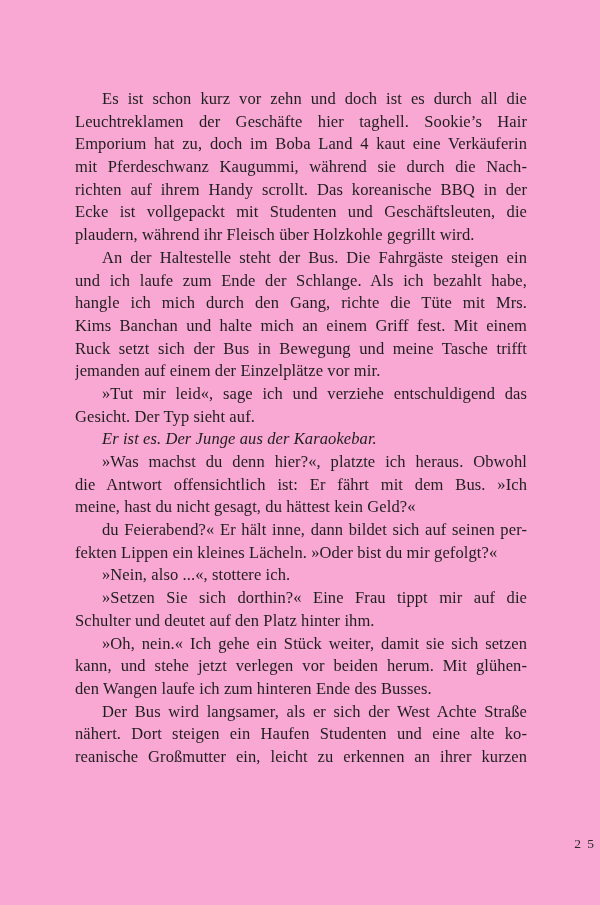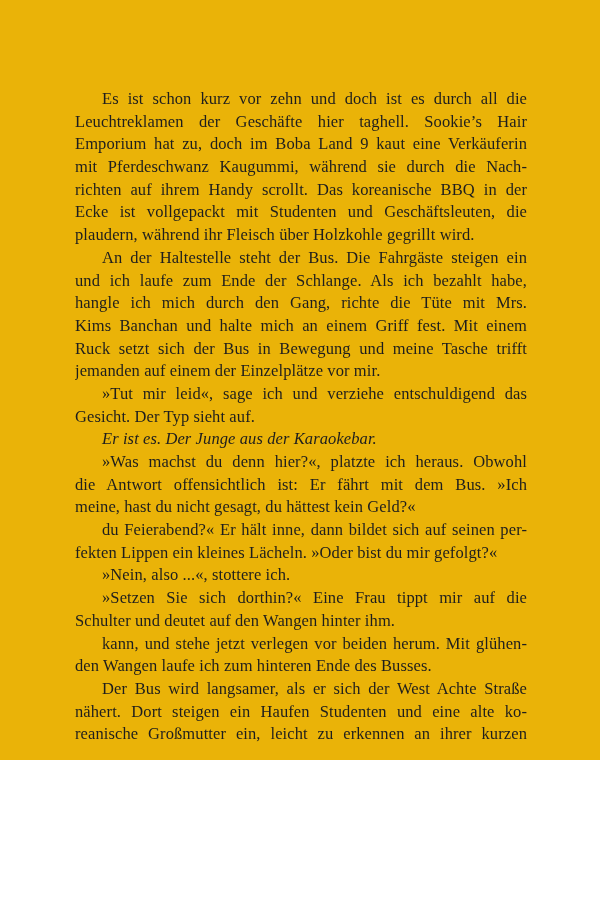--- a/index.html
+++ b/index.html
@@ -3,22 +3,22 @@
 <meta charset="utf-8">
 <style>
   html, body {
     margin: 0;
     padding: 0;
     background: #ffffff;
   }
   .page {
     position: relative;
     width: 600px;
-    height: 760px;
-    background: #eab308;
+    height: 905px;
+    background: #f9a8d4;
     font-family: "Liberation Serif", "DejaVu Serif", serif;
     color: #1e1e1e;
     overflow: hidden;
   }
   .text-block {
     position: absolute;
     left: 75px;
     top: 88px;
     width: 452px;
   }
@@ -59,21 +59,21 @@
 </style>
 </head>
 <body>
 
 <div class="page">
   <div class="text-block">
 
     <div class="para indent">
       <div class="line">Es ist schon kurz vor zehn und doch ist es durch all die</div>
       <div class="line">Leuchtreklamen der Geschäfte hier taghell. Sookie’s Hair</div>
-      <div class="line">Emporium hat zu, doch im Boba Land 9 kaut eine Verkäuferin</div>
+      <div class="line">Emporium hat zu, doch im Boba Land 4 kaut eine Verkäuferin</div>
       <div class="line">mit Pferdeschwanz Kaugummi, während sie durch die Nach-</div>
       <div class="line">richten auf ihrem Handy scrollt. Das koreanische BBQ in der</div>
       <div class="line">Ecke ist vollgepackt mit Studenten und Geschäftsleuten, die</div>
       <div class="line lastline">plaudern, während ihr Fleisch über Holzkohle gegrillt wird.</div>
     </div>
 
     <div class="para indent">
       <div class="line">An der Haltestelle steht der Bus. Die Fahrgäste steigen ein</div>
       <div class="line">und ich laufe zum Ende der Schlange. Als ich bezahlt habe,</div>
       <div class="line">hangle ich mich durch den Gang, richte die Tüte mit Mrs.</div>
@@ -101,24 +101,25 @@
       <div class="line">du Feierabend?« Er hält inne, dann bildet sich auf seinen per-</div>
       <div class="line lastline">fekten Lippen ein kleines Lächeln. »Oder bist du mir gefolgt?«</div>
     </div>
 
     <div class="para indent">
       <div class="line lastline">»Nein, also ...«, stottere ich.</div>
     </div>
 
     <div class="para indent">
       <div class="line">»Setzen Sie sich dorthin?« Eine Frau tippt mir auf die</div>
-      <div class="line lastline">Schulter und deutet auf den Wangen hinter ihm.</div>
+      <div class="line lastline">Schulter und deutet auf den Platz hinter ihm.</div>
     </div>
 
     <div class="para indent">
+      <div class="line">»Oh, nein.« Ich gehe ein Stück weiter, damit sie sich setzen</div>
       <div class="line">kann, und stehe jetzt verlegen vor beiden herum. Mit glühen-</div>
       <div class="line lastline">den Wangen laufe ich zum hinteren Ende des Busses.</div>
     </div>
 
     <div class="para indent">
       <div class="line">Der Bus wird langsamer, als er sich der West Achte Straße</div>
       <div class="line">nähert. Dort steigen ein Haufen Studenten und eine alte ko-</div>
       <div class="line">reanische Großmutter ein, leicht zu erkennen an ihrer kurzen</div>
     </div>
 

